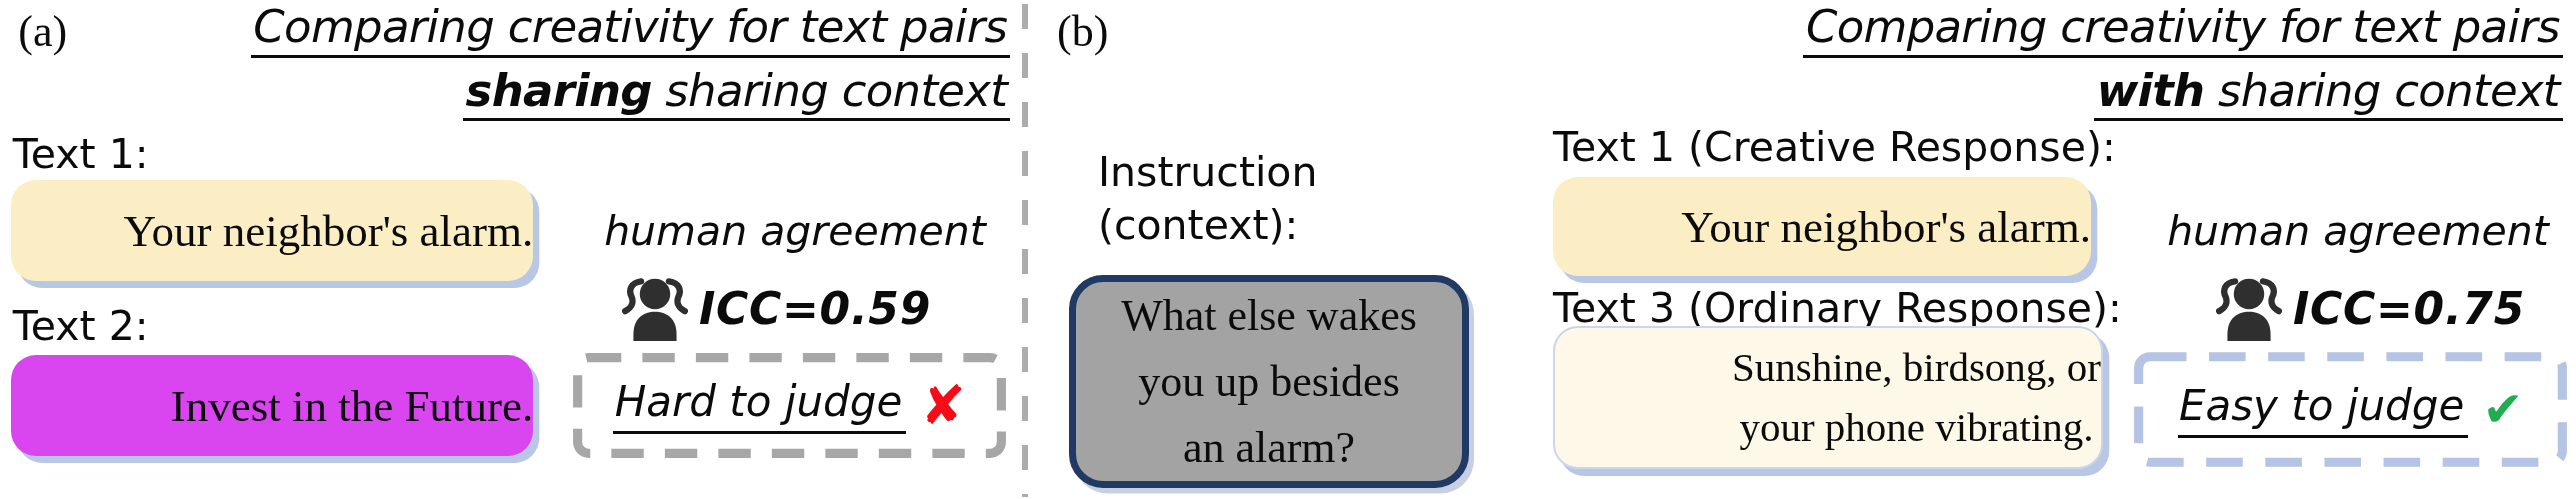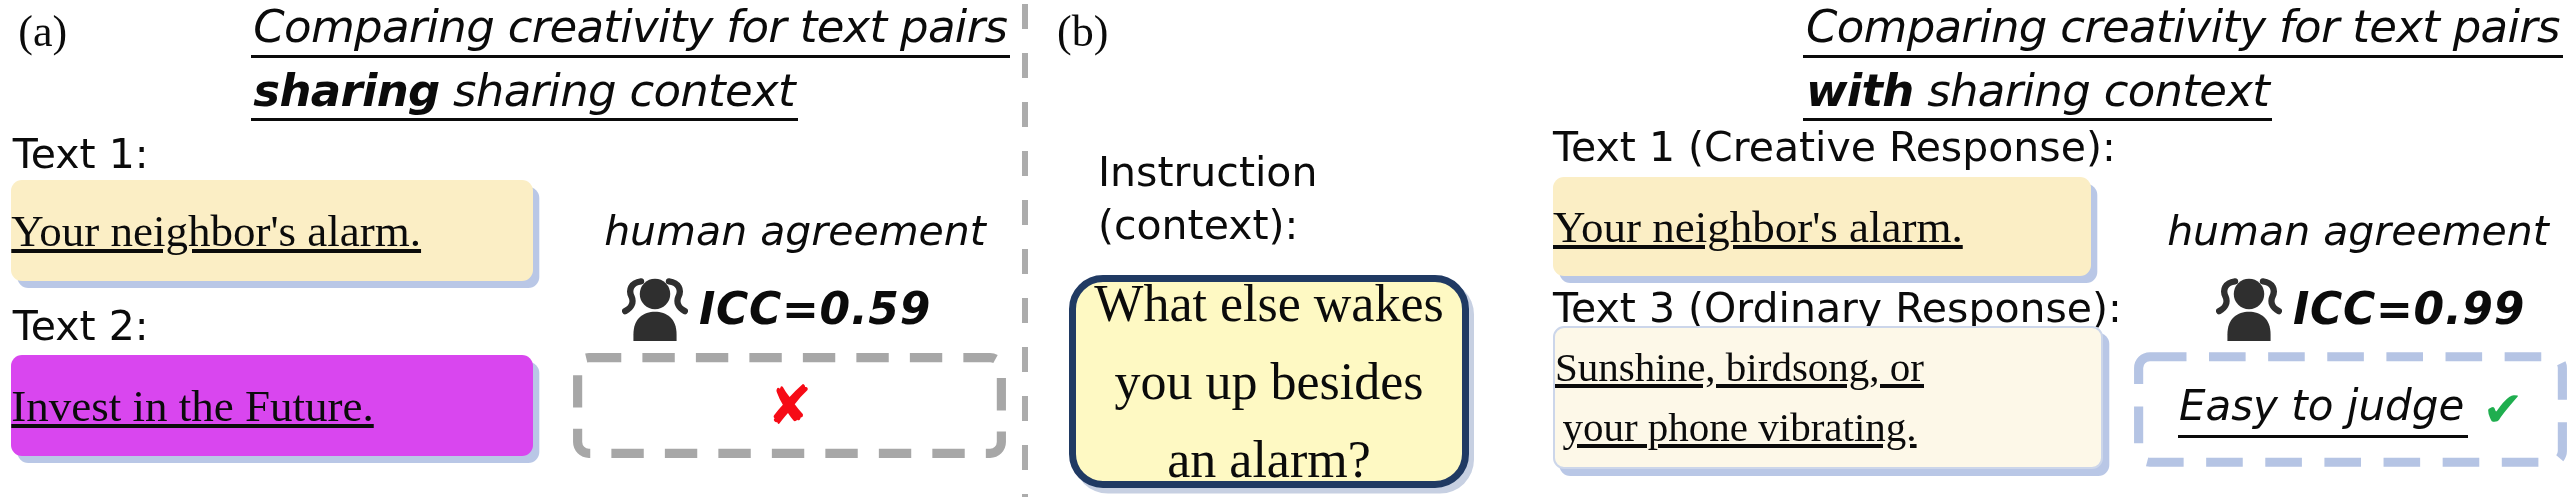--- a/index.html
+++ b/index.html
@@ -14,20 +14,21 @@
   .abs{position:absolute;}
 
   
   .panel-label{
     font-family:"Liberation Serif",serif;
     font-size:44px;line-height:1;
   }
 
   
   .title{
+    text-align:right;
     font-style:italic;
     font-size:45px;
     letter-spacing:-0.7px;
     line-height:1;
   }
   .title .tline{
     display:inline-block;
     border-bottom:3.5px solid #0b0b0b;
     padding:0 2.8px 5.6px 2.8px;
   }
@@ -35,42 +36,41 @@
   .title b{font-weight:bold;}
 
   
   .lbl{
     font-size:41px;line-height:1.3;
     letter-spacing:0px;
   }
 
   
   .valbox{
-    border-radius:11px;
+    border-radius:25px;
     box-shadow:6.3px 7px 0 #b9c7e6;
-    display:flex;align-items:center;justify-content:flex-start;
+    display:flex;align-items:center;justify-content:flex-end;
     font-family:"Liberation Serif",serif;
     font-size:45px;
     text-align:center;
-    text-decoration:underline;
   }
   .valbox.yellow{background:#fbeec5;}
   .valbox.green{background:#d946ef;}
   .valbox.cream{background:#fdf8e8;border:2.1px solid #ccd6ea;}
   .valbox .twoline{line-height:1.45;font-size:41px;}
 
   
   .navybox{
     border:7px solid #203a63;
     border-radius:34px;
-    background:#fef9c3;
+    background:#a3a3a3;
     box-shadow:5px 5.6px 0 #c7d0e2;
     display:flex;align-items:center;justify-content:center;
     font-family:"Liberation Serif",serif;
-    font-size:52px;line-height:1.5;
+    font-size:44px;line-height:1.5;
     text-align:center;
   }
 
   
   .agreement{
     font-style:italic;font-size:41px;text-align:center;
   }
   .iccrow{display:flex;align-items:center;gap:11px;}
   .iccrow .icc{
     font-style:italic;font-weight:bold;font-size:44px;letter-spacing:0.7px;
@@ -133,20 +133,21 @@
       <path d="M18 108 L18 98 C18 72 34 62 52 62 C70 62 86 72 86 98 L86 108 Z" fill="#2f2f2f"></path>
     </svg>
     <span class="icc">ICC=0.59</span>
   </div>
 
   <div class="abs dashbox" style="left:572px;top:352px;width:435px;height:107px;">
     <svg class="frame" width="435" height="107" viewBox="0 0 618 152">
       <rect x="8" y="8" width="602" height="136" rx="16" fill="none" stroke="#a7a7a7" stroke-width="13" stroke-dasharray="46 30"></rect>
     </svg>
     <div class="verdict">
+      <span class="vtext">Hard to judge</span>
       <span class="mark-x">✘</span>
     </div>
   </div>
 
   <div class="abs divider" style="left:1022px;top:3.5px;height:493px;"></div>
 
   <div class="abs panel-label" style="left:1057px;top:10px;">(b)</div>
 
   <div class="abs title" style="right:13.4px;top:4.2px;">
     <div><span class="tline">Comparing creativity for text pairs</span></div>
@@ -183,21 +184,21 @@
 
   <div class="abs agreement" style="left:2154px;top:207px;width:408px;">human agreement</div>
 
   <div class="abs iccrow" style="left:2216px;top:272px;">
     <svg class="peeps" width="66" height="72" viewBox="0 0 104 112">
       <path d="M30 14 C14 16 10 28 15 38 C19 47 15 56 5 61" stroke="#2f2f2f" stroke-width="10" fill="none" stroke-linecap="round"></path>
       <path d="M74 14 C90 16 94 28 89 38 C85 47 89 56 99 61" stroke="#2f2f2f" stroke-width="10" fill="none" stroke-linecap="round"></path>
       <circle cx="52" cy="34" r="24" fill="#2f2f2f"></circle>
       <path d="M18 108 L18 98 C18 72 34 62 52 62 C70 62 86 72 86 98 L86 108 Z" fill="#2f2f2f"></path>
     </svg>
-    <span class="icc">ICC=0.99</span>
+    <span class="icc">ICC=0.75</span>
   </div>
 
   <div class="abs dashbox" style="left:2133px;top:351px;width:435px;height:117px;">
     <svg class="frame" width="435" height="117" viewBox="0 0 618 166">
       <rect x="8" y="8" width="602" height="150" rx="16" fill="none" stroke="#b5c4e4" stroke-width="13" stroke-dasharray="52 32"></rect>
     </svg>
     <div class="verdict">
       <span class="vtext">Easy to judge</span>
       <span class="mark-check">✔</span>
     </div>

